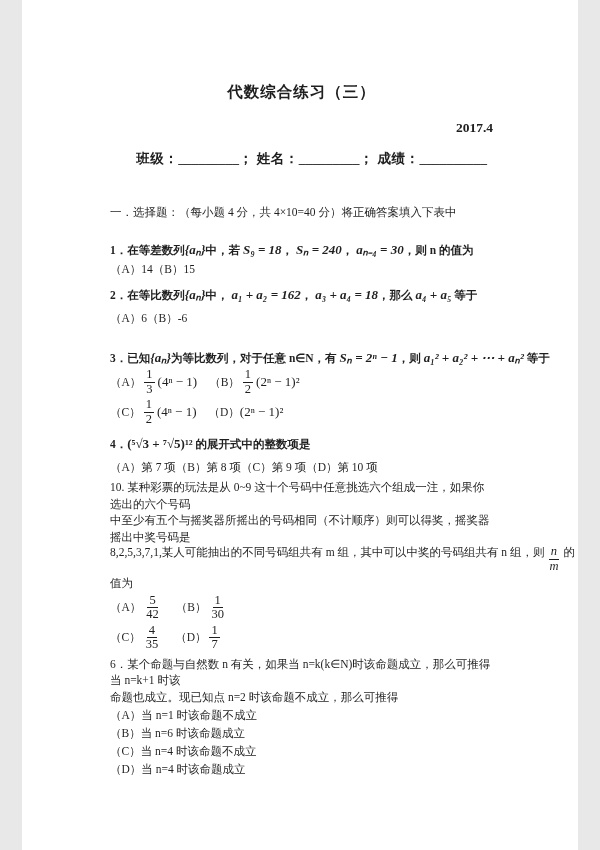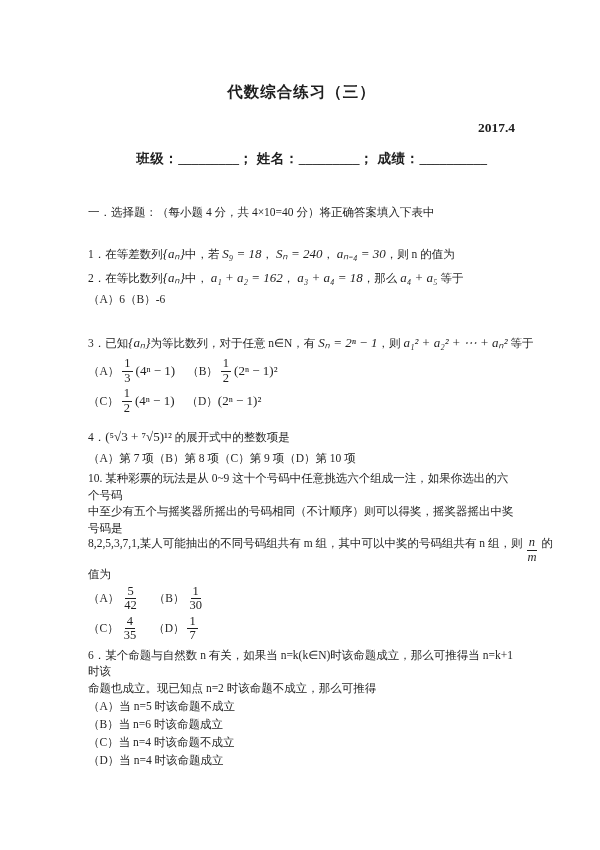--- a/index.html
+++ b/index.html
@@ -1,18 +1,18 @@
 <!DOCTYPE html>
 <html><head>
 <meta charset="utf-8">
 <style>
   html,body{margin:0;padding:0;background:#e8e8e8;}
   .page{
     position:relative;
-    width:600px;height:850px;
+    width:556px;height:850px;
     background:#ffffff;
     color:#1f1f1f;
     font-family:"Liberation Serif", serif;
     box-sizing:border-box;
     padding:83px 85px 0 88px;
     overflow:hidden;
     margin:0 auto;
   }
   .title{
     text-align:center;font-size:15.5px;font-weight:bold;
@@ -25,26 +25,26 @@
   .fill-line{
     margin-top:14px;margin-left:20px;
     font-size:13.5px;font-weight:bold;line-height:18px;
     white-space:nowrap;letter-spacing:0.5px;text-align:center;
   }
   .blank{font-weight:bold;letter-spacing:0;}
   .section-heading{
     margin-top:36px;font-size:11.5px;line-height:16px;
   }
   p{margin:0;}
-  .stem{margin-top:0;font-size:11.5px;line-height:24px;white-space:nowrap;}
+  .stem{margin-top:0;font-size:11.5px;line-height:16px;white-space:nowrap;font-weight:bold;}
   .cn{font-size:11.5px;}
   .math{font-family:"Liberation Serif",serif;font-style:italic;font-size:13px;}
   .mathu{font-family:"Liberation Serif",serif;font-style:normal;font-size:13px;}
   .optline{font-size:11.5px;line-height:18px;}
-  .mt22{margin-top:22px;} .mt9{} .mt6{}
+  .mt22{margin-top:22px;} .mt9{margin-top:9px;} .mt6{margin-top:6px;}
   .mt5{margin-top:23px;} .mt10{margin-top:10px;}
   .mt4{margin-top:4px;} .mt3{margin-top:3px;} .mt2{margin-top:2px;}
   .optrow{
     display:flex;align-items:center;height:28px;margin-top:2px;
     font-size:11.5px;white-space:nowrap;
   }
   .frac{
     display:inline-flex;flex-direction:column;align-items:center;
     font-family:"Liberation Serif",serif;font-size:12.5px;
     line-height:1.08;vertical-align:middle;margin:0 3px;
@@ -73,20 +73,21 @@
     <span>班级：</span><span class="blank">_________</span><span>；</span>
     <span>姓名：</span><span class="blank">_________</span><span>；</span>
     <span>成绩：</span><span class="blank">__________</span>
   </div>
 
   <div class="section-heading">一．选择题：（每小题 4 分，共 4×10=40 分）将正确答案填入下表中</div>
 
   <p class="stem mt22">
     <span class="cn">1．在等差数列</span><span class="math">{aₙ}</span><span class="cn">中，若 </span><span class="math">S₉ = 18</span><span class="cn">， </span><span class="math">Sₙ = 240</span><span class="cn">， </span><span class="math">aₙ₋₄ = 30</span><span class="cn">，则 n 的值为</span>
   </p>
+  <p class="optline mt2">（A）14（B）15</p>
 
   <p class="stem mt9">
     <span class="cn">2．在等比数列</span><span class="math">{aₙ}</span><span class="cn">中， </span><span class="math">a₁ + a₂ = 162</span><span class="cn">， </span><span class="math">a₃ + a₄ = 18</span><span class="cn">，那么 </span><span class="math">a₄ + a₅</span><span class="cn"> 等于</span>
   </p>
   <p class="optline mt6">（A）6（B）-6</p>
 
   <p class="stem mt5">
     <span class="cn">3．已知</span><span class="math">{aₙ}</span><span class="cn">为等比数列，对于任意 n∈N，有 </span><span class="math">Sₙ = 2ⁿ − 1</span><span class="cn">，则 </span><span class="math">a₁² + a₂² + ⋯ + aₙ²</span><span class="cn"> 等于</span>
   </p>
   <div class="optrow mt4">
@@ -151,19 +152,19 @@
     <span class="cn pairgap">（D）</span>
     <span class="frac">
         <span class="num">1</span>
         <span class="den">7</span>
       </span>
   </div>
 
   <p class="para mt4">6．某个命题与自然数 n 有关，如果当 n=k(k∈N)时该命题成立，那么可推得当 n=k+1 时该</p>
   <p class="para">命题也成立。现已知点 n=2 时该命题不成立，那么可推得</p>
   <div class="q6opts">
-    <p class="optline">（A）当 n=5 时该命题不成立</p>
+    <p class="optline">（A）当 n=1 时该命题不成立</p>
     <p class="optline">（B）当 n=6 时该命题成立</p>
     <p class="optline">（C）当 n=4 时该命题不成立</p>
     <p class="optline">（D）当 n=4 时该命题成立</p>
   </div>
 
 </div>
 
 </body></html>

